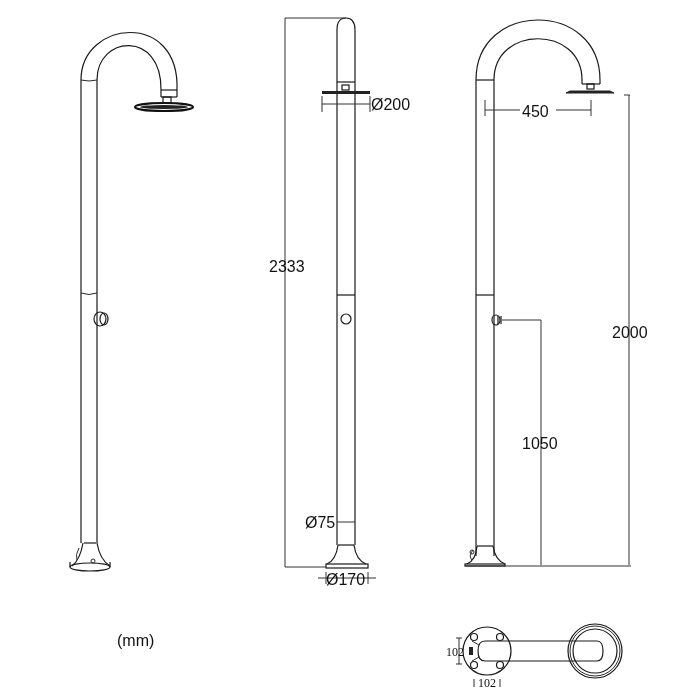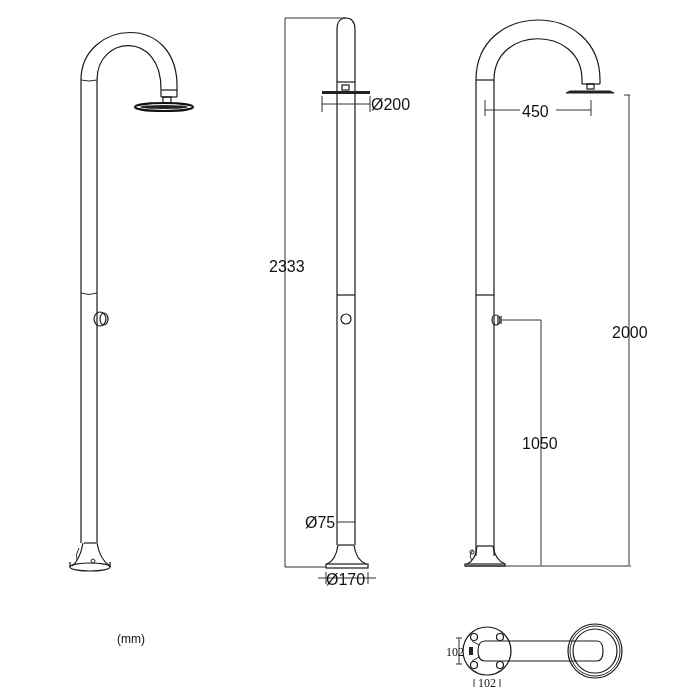--- a/index.html
+++ b/index.html
@@ -3,21 +3,21 @@
   <meta charset="utf-8">
   <style>
     html, body { margin: 0; padding: 0; background: #ffffff; }
     body { width: 700px; height: 700px; position: relative; overflow: hidden; font-family: "Liberation Sans", sans-serif; }
     svg { position: absolute; left: 0; top: 0; }
     .ln { stroke: #1a1a1a; stroke-width: 1.2; fill: none; }
     .thin { stroke: #2a2a2a; stroke-width: 1; fill: none; }
     .dim { stroke: #333333; stroke-width: 1; fill: none; }
     .lbl { font-family: "Liberation Sans", sans-serif; font-size: 16px; fill: #111111; }
     .lbl-serif { font-family: "Liberation Serif", serif; font-size: 12px; fill: #111111; }
-    .unit { position: absolute; left: 117px; top: 632px; font-family: "Liberation Sans", sans-serif; font-size: 12px; color: #111; }
+    .unit { position: absolute; left: 117px; top: 632px; font-family: "Liberation Sans", sans-serif; font-size: 16px; color: #111; }
   </style>
 </head>
 <body>
 
 <svg width="700" height="700" viewBox="0 0 700 700">
 
   <g>
 
     <line class="ln" x1="81" y1="80" x2="81" y2="543"></line>
     <line class="ln" x1="97" y1="80" x2="97" y2="543"></line>

